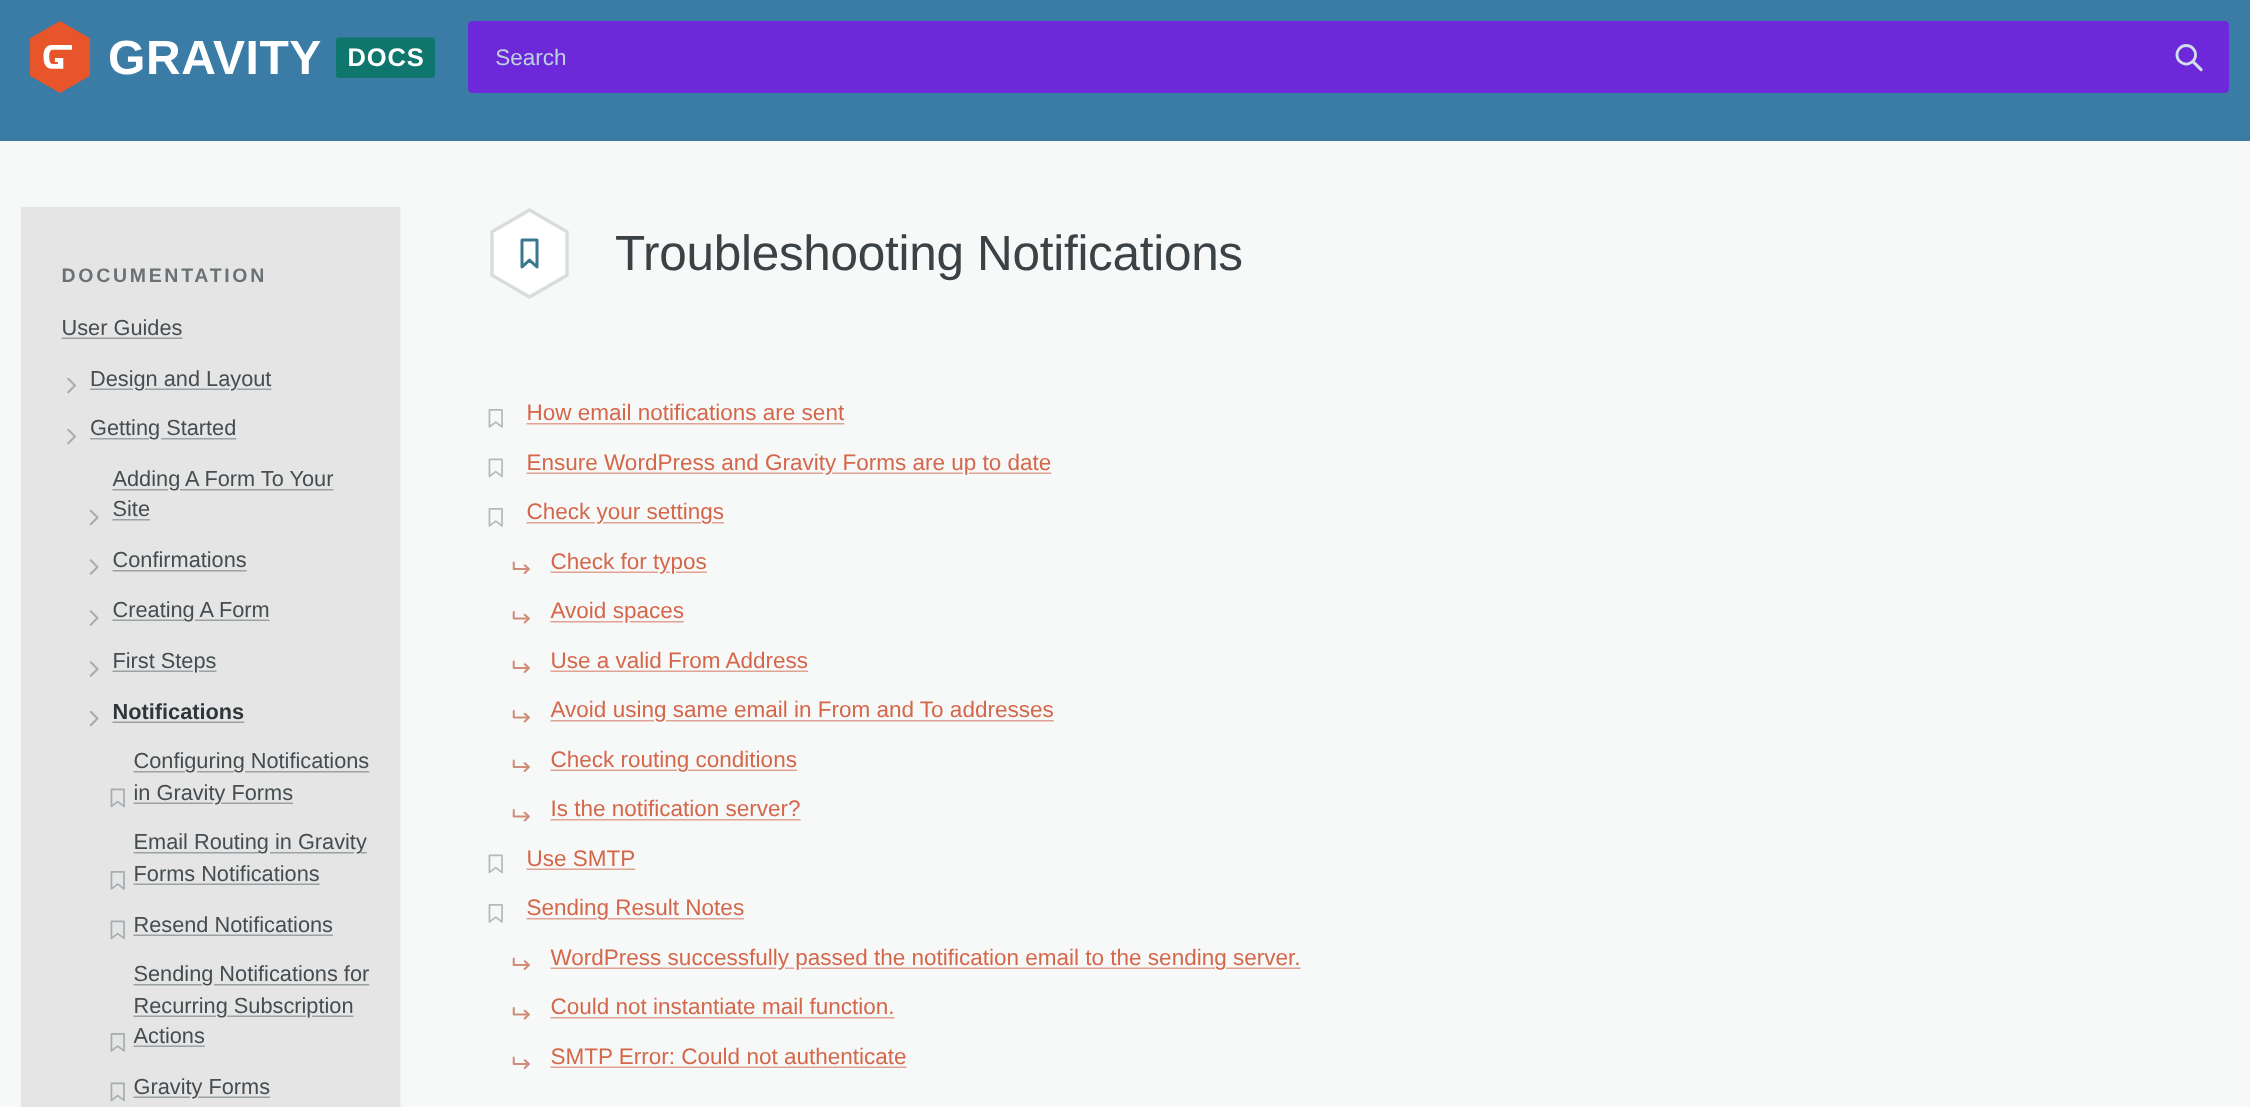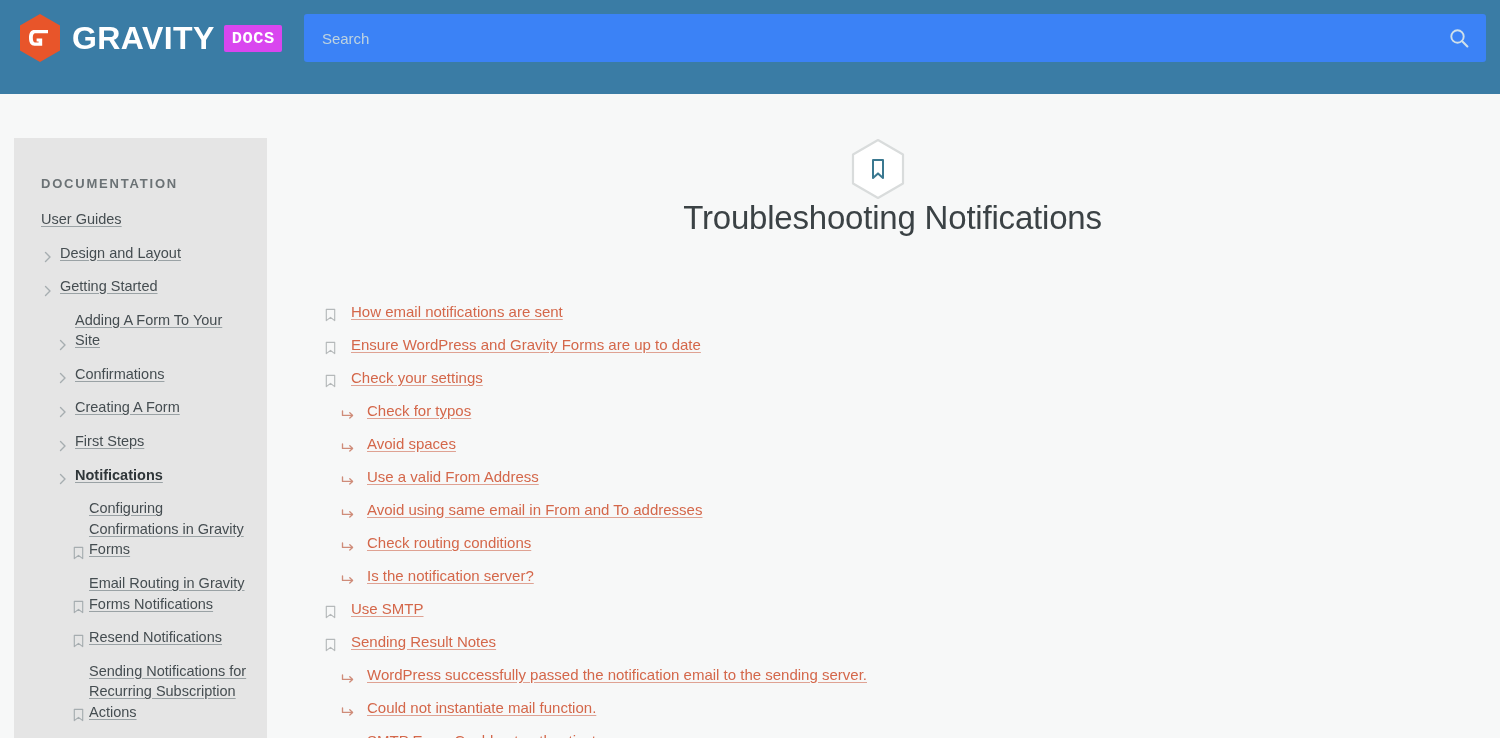--- a/index.html
+++ b/index.html
@@ -48,44 +48,43 @@
     color: #ffffff;
     font-size: 32px;
     font-weight: 700;
     letter-spacing: 0.4px;
     line-height: 1;
     white-space: nowrap;
   }
 
   .brand-badge {
     margin-left: 9px;
-    background: #d946ef;
+    background: #0f766e;
     color: #ffffff;
     font-size: 17px;
     font-weight: 700;
     letter-spacing: 0.6px;
     line-height: 1;
     padding: 5px 7px 5px 8px;
     border-radius: 2px;
     display: inline-block;
     white-space: nowrap;
-    font-family: Liberation Mono, monospace;
   }
 
   .searchwrap {
     position: relative;
     flex: 1 1 auto;
     margin-left: 22px;
     height: 48px;
   }
 
   .searchbox {
     width: 100%;
     height: 48px;
-    background: #3b82f6;
+    background: #6d28d9;
     border: none;
     outline: none;
     border-radius: 3px;
     color: #eaf1f6;
     font-family: "Liberation Sans", sans-serif;
     font-size: 15px;
     padding: 0 46px 0 18px;
   }
   .searchbox::placeholder { color: #bed3e0; opacity: 1; }
 
@@ -164,21 +163,20 @@
   .content {
     flex: 1 1 auto;
     padding: 0 40px 0 58px;
     min-width: 0;
   }
 
   .page-head {
     display: flex;
     align-items: center;
     margin-bottom: 66px;
-    flex-direction: column;
   }
 
   .hexicon {
     position: relative;
     width: 56px;
     height: 62px;
     flex: 0 0 auto;
     margin-right: 29px;
   }
 
@@ -316,21 +314,21 @@
             </svg>
           </span>
           <span class="nav-link active">Notifications</span>
         </li>
         <li class="nav-item lvl3">
           <span class="nav-marker">
             <svg width="11" height="14" viewBox="0 0 11 14" aria-hidden="true">
               <path d="M1.3 1.3 H9.7 V12.6 L5.5 9.4 L1.3 12.6 Z" fill="none" stroke="#a6adb0" stroke-width="1.15" stroke-linejoin="round" stroke-linecap="round"></path>
             </svg>
           </span>
-          <span class="nav-link">Configuring Confirmations in Gravity Forms</span>
+          <span class="nav-link">Configuring Notifications in Gravity Forms</span>
         </li>
         <li class="nav-item lvl3">
           <span class="nav-marker">
             <svg width="11" height="14" viewBox="0 0 11 14" aria-hidden="true">
               <path d="M1.3 1.3 H9.7 V12.6 L5.5 9.4 L1.3 12.6 Z" fill="none" stroke="#a6adb0" stroke-width="1.15" stroke-linejoin="round" stroke-linecap="round"></path>
             </svg>
           </span>
           <span class="nav-link">Email Routing in Gravity Forms Notifications</span>
         </li>
         <li class="nav-item lvl3">

